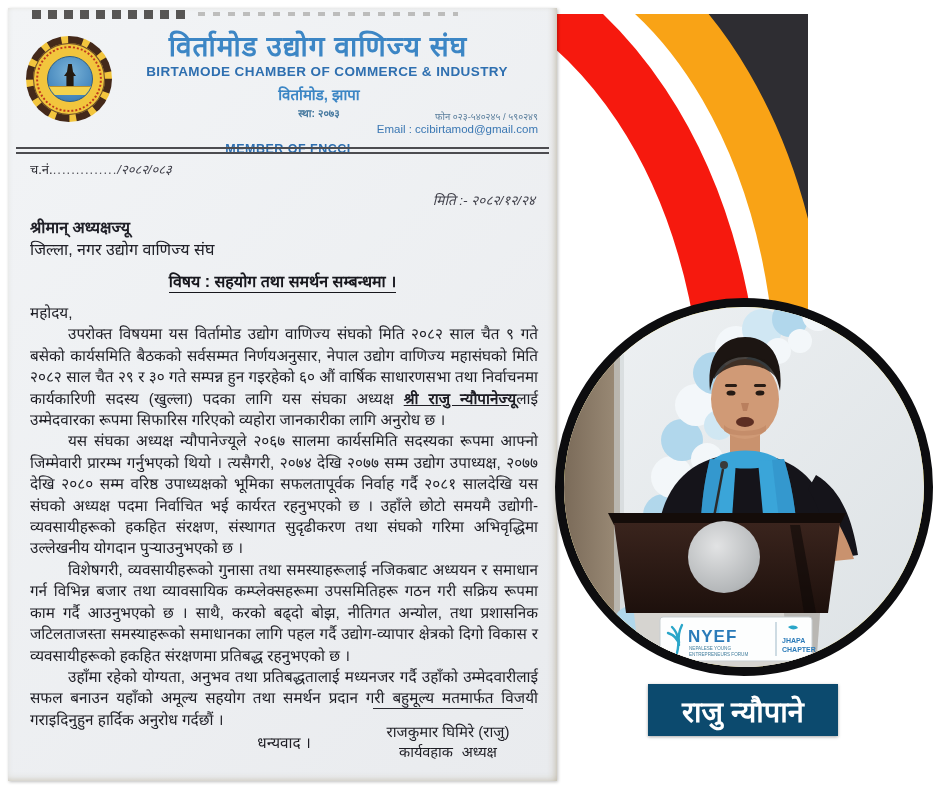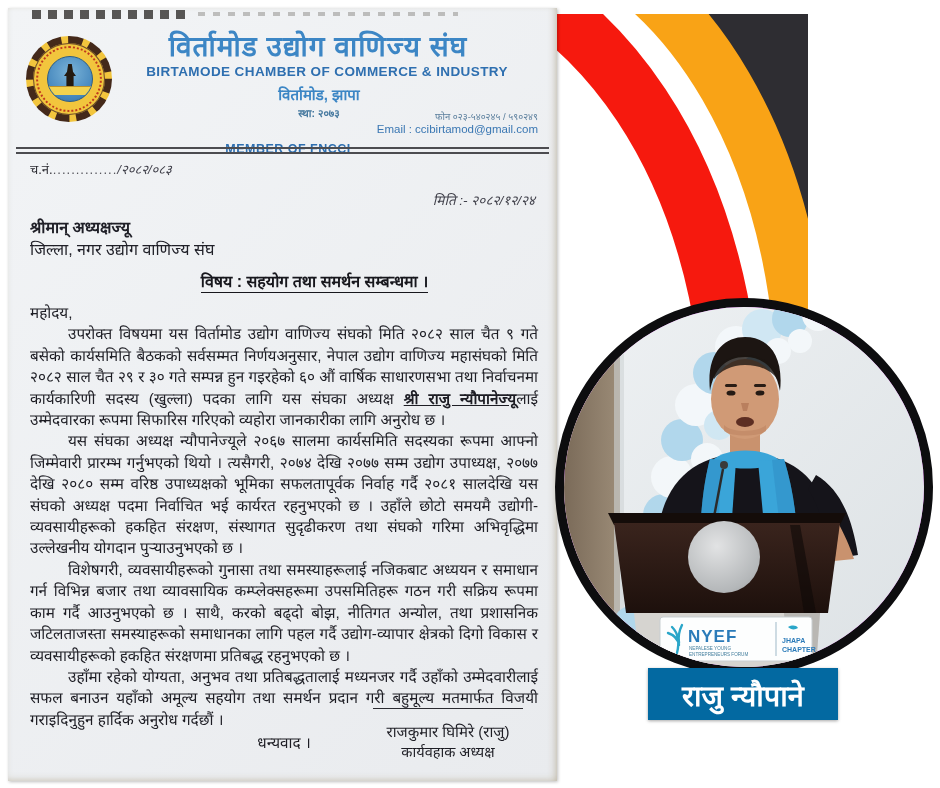--- a/index.html
+++ b/index.html
@@ -64,45 +64,45 @@
     border-top:2px solid #4c4c50;border-bottom:2px solid #4c4c50;
   }
   .hand{font-style:italic;color:#3f3f49;}
   .refrow{position:absolute;left:22px;top:152px;font-size:13px;color:#2c2c33;}
   .refrow .dots{letter-spacing:1px;color:#55555c;}
   .daterow{position:absolute;right:22px;top:183px;font-size:13.5px;}
   .rcpt1{position:absolute;left:22px;top:208px;font-size:16px;font-weight:bold;color:#202028;}
   .rcpt2{position:absolute;left:22px;top:230px;font-size:16px;color:#202028;}
   .subject{
     position:absolute;left:0;top:262px;width:100%;text-align:center;
-    font-size:16px;font-weight:bold;color:#17171d;padding-left:32px;
+    font-size:16px;font-weight:bold;color:#17171d;
   }
   .subject span{border-bottom:1.5px solid #17171d;padding-bottom:2px;}
   .body-text{
     position:absolute;left:22px;top:294px;width:508px;
     font-size:15.3px;line-height:21.4px;color:#1d1d24;text-align:justify;
   }
   .body-text p{margin:0;text-indent:38px;}
   .body-text .salut{text-indent:0;}
   .closing{text-align:center;text-indent:0 !important;margin-top:2px !important;}
   .sig{position:absolute;right:34px;top:700px;text-align:center;color:#1d1d24;}
   .sig .sigline{width:150px;border-top:1.5px solid #2a2a30;margin:0 auto 4px auto;}
   .sig .signame{font-size:15px;margin-top:12px;}
-  .sig .sigtitle{font-size:14.5px;}
+  .sig .sigtitle{font-size:14.5px;font-family:Liberation Mono, monospace;}
   
   .photo-wrap{
     position:absolute;left:555px;top:298px;width:378px;height:378px;z-index:2;
     border-radius:50%;border:9px solid #0d0d0f;box-sizing:border-box;overflow:hidden;
-    background:#d946ef;
+    background:#fde047;
   }
   .photo-wrap svg{display:block;}
   
   .name-label{
-    position:absolute;left:648px;top:668px;width:190px;height:52px;z-index:3;
-    background:#0369a1;color:#ffffff;display:flex;align-items:center;justify-content:center;
+    position:absolute;left:648px;top:684px;width:190px;height:52px;z-index:3;
+    background:#0c4a6e;color:#ffffff;display:flex;align-items:center;justify-content:center;
     font-size:29px;font-weight:bold;box-shadow:0 1px 3px rgba(0,0,0,.35);
   }
 </style>
 </head>
 <body>
 
 <svg class="decor" viewBox="0 0 940 788" aria-hidden="true">
   <defs>
     <clipPath id="decorClip">
         <rect x="0" y="14" width="808" height="774"></rect>

